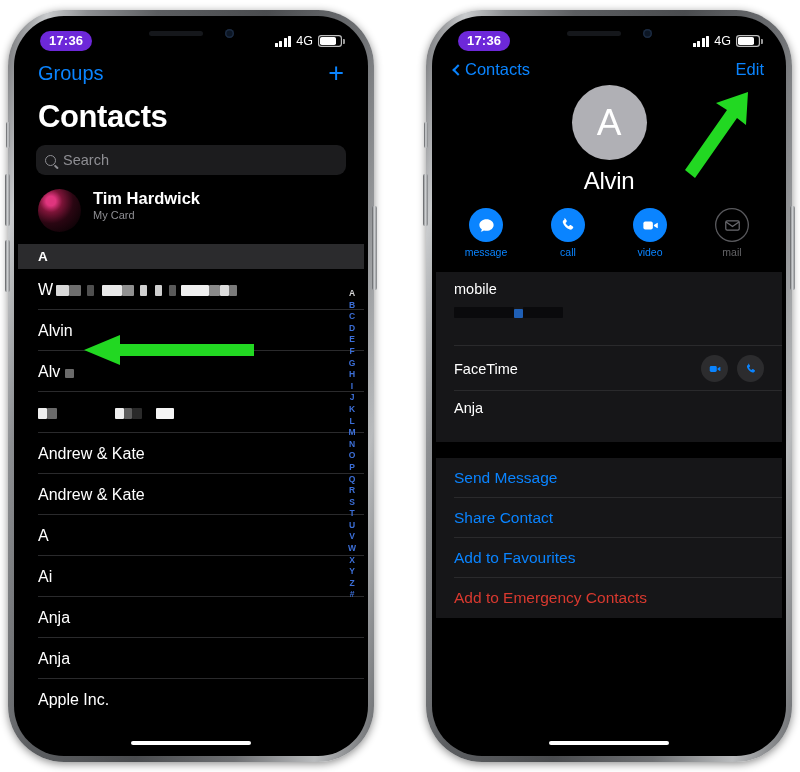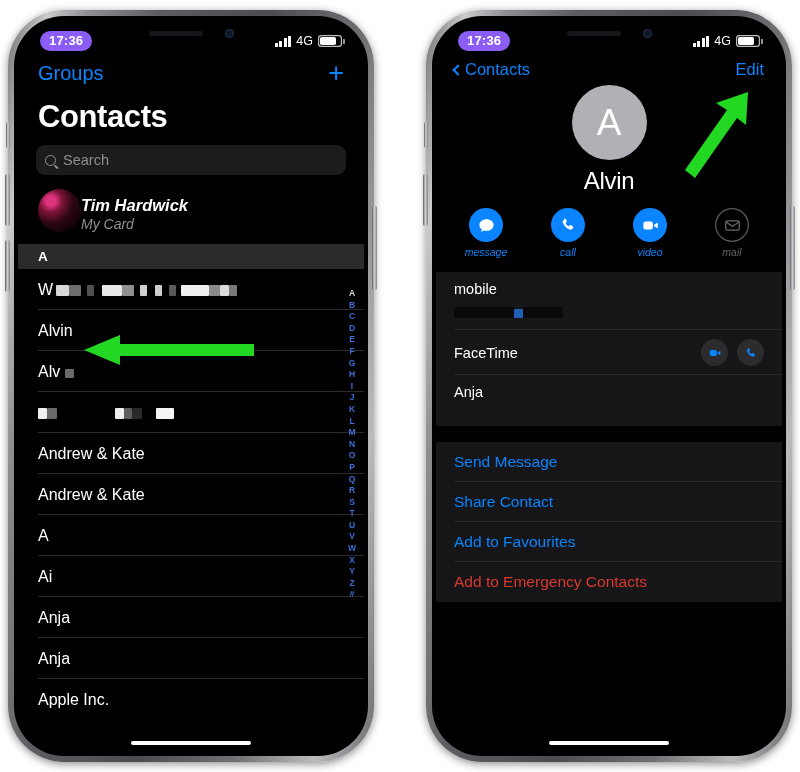--- a/index.html
+++ b/index.html
@@ -55,21 +55,21 @@
   .speaker { width:54px; height:5px; border-radius:3px; background:#15171b; }
   .cam { width:9px; height:9px; border-radius:50%; background:#0c1624; box-shadow: inset 0 0 0 1.5px #1b2a40; }
 
   
   .statusbar {
     position:relative; z-index:41; height: 36px;
     display:flex; align-items:center; justify-content:space-between;
     padding: 6px 22px 0 22px; color:#fff;
   }
   .time-pill {
-    background:#8b5cf6; color:#fff; font-size:13px; font-weight:700;
+    background:#6d28d9; color:#fff; font-size:13px; font-weight:700;
     border-radius:11px; padding: 2px 9px 3px; letter-spacing:.2px;
   }
   .status-right { display:flex; align-items:center; gap:5px; }
   .bars { display:flex; align-items:flex-end; gap:1.5px; height:11px; }
   .bars i { display:block; width:3px; background:#fff; border-radius:.5px; }
   .bars i:nth-child(1){height:4px;} .bars i:nth-child(2){height:6px;}
   .bars i:nth-child(3){height:8.5px;} .bars i:nth-child(4){height:11px;}
   .net { font-size:12.5px; font-weight:500; }
   .batt { position:relative; width:24px; height:12px; border-radius:3.2px; box-shadow: inset 0 0 0 1.2px rgba(255,255,255,.75); }
   .batt::after { content:""; position:absolute; right:-3px; top:3.5px; width:2px; height:5px; background:rgba(255,255,255,.6); border-radius:0 1px 1px 0; }
@@ -84,28 +84,28 @@
   .nav-row .groups { font-size:20px; color:#0a84ff; }
   .plus { font-size:27px; color:#0a84ff; line-height:1; font-weight:300; }
   .big-title { font-size:31px; font-weight:700; color:#fff; padding: 12px 20px 10px; letter-spacing:-.4px; }
   .searchbar {
     margin: 0 18px 10px; height: 30px; background:#1c1c1e; border-radius:9px;
     display:flex; align-items:center; gap:7px; padding: 0 9px; color:#8e8e93; font-size:14.5px;
   }
   .mag { width:11px; height:11px; border:1.5px solid #8e8e93; border-radius:50%; position:relative; flex:none; }
   .mag::after { content:""; position:absolute; right:-4px; bottom:-3px; width:5px; height:1.5px; background:#8e8e93; transform:rotate(42deg); border-radius:1px;}
 
-  .mycard { display:flex; align-items:flex-end; padding: 4px 20px 12px; font-style: italic; }
+  .mycard { display:flex; align-items:flex-start; gap:12px; padding: 4px 20px 12px; }
   .avatar-photo {
     width:43px; height:43px; border-radius:50%; flex:none;
     background: radial-gradient(circle at 30% 28%, #e0357e 0 11%, #7d1438 26%, #2a0612 52%, #120308 78%),
                 radial-gradient(circle at 72% 40%, #6b2b2e 0 14%, #23090d 48%, #0a0203 80%);
   }
   .mycard .nm { font-size:16.5px; font-weight:700; color:#fff; }
-  .mycard .sub { font-size:14px; color:#8e8e93; margin-top:1px; }
+  .mycard .sub { font-size:11px; color:#8e8e93; margin-top:1px; }
 
   .sec-header { background:#2b2b2d; color:#fff; font-size:13.5px; font-weight:700; padding: 5px 20px; }
   .list { position:relative; }
   .row {
     position:relative; height:41px; display:flex; align-items:center;
     padding: 0 20px; color:#fff; font-size:16px;
   }
   .row + .row::before, .sec-header + .row::after { }
   .row::after {
     content:""; position:absolute; left:20px; right:0; bottom:0; height:1px; background:#2a2a2c;
@@ -130,21 +130,21 @@
   .mono {
     width:75px; height:75px; border-radius:50%; background:#b0b0b5;
     display:flex; align-items:center; justify-content:center;
     color:#fff; font-size:37px; font-weight:400;
   }
   .hero .cname { color:#fff; font-size:24px; margin-top:7px; letter-spacing:-.3px; }
 
   .actions { display:flex; justify-content:center; gap:32px; padding: 13px 0 14px; }
   .act { display:flex; flex-direction:column; align-items:center; gap:4px; width:50px; }
   .act .bub { width:34px; height:34px; border-radius:50%; background:#0a84ff; display:flex; align-items:center; justify-content:center; }
-  .act .lbl { font-size:10.5px; color:#0a84ff;font-style:italic; }
+  .act .lbl { font-size:10.5px; color:#0a84ff; }
   .act.dis .bub { background:transparent; box-shadow: inset 0 0 0 1.3px #5a5a5e; }
   .act.dis .lbl { color:#636366; }
 
   .card { background:#161618; }
   .drow {
     position:relative; padding: 9px 18px; min-height:37px;
     display:flex; align-items:center; justify-content:space-between; color:#fff; font-size:15.5px;
   }
   .drow::after { content:""; position:absolute; left:18px; right:0; bottom:0; height:1px; background:#2a2a2c; }
   .drow.last::after { display:none; }
@@ -379,21 +379,21 @@
               <svg width="17" height="17" viewBox="0 0 24 24">
                   <rect x="2.5" y="5.5" width="19" height="13" rx="2" fill="none" stroke="#6b6b70" stroke-width="1.7"></rect>
                   <path d="M3 7l9 6.5L21 7" fill="none" stroke="#6b6b70" stroke-width="1.7"></path>
                 </svg>
             </div>
             <div class="lbl">mail</div>
           </div>
         </div>
 
         <div class="card">
-          <div class="drow" style="display:block;padding-bottom:16px">
+          <div class="drow" style="display:block;padding-bottom:32px">
             <div class="label">mobile</div>
             <div style="margin-top:6px;height:11px;position:relative">
               <span class="blk" style="width:60px;background:#0a0a0c"></span><span class="blk" style="width:9px;height:9px;background:#1f5fb5"></span><span class="blk" style="width:40px;background:#0a0a0c"></span>
             </div>
           </div>
           <div class="drow">
             <div class="label">FaceTime</div>
             <div class="ft-btns">
               <span>
                 <svg width="14" height="14" viewBox="0 0 24 24">

